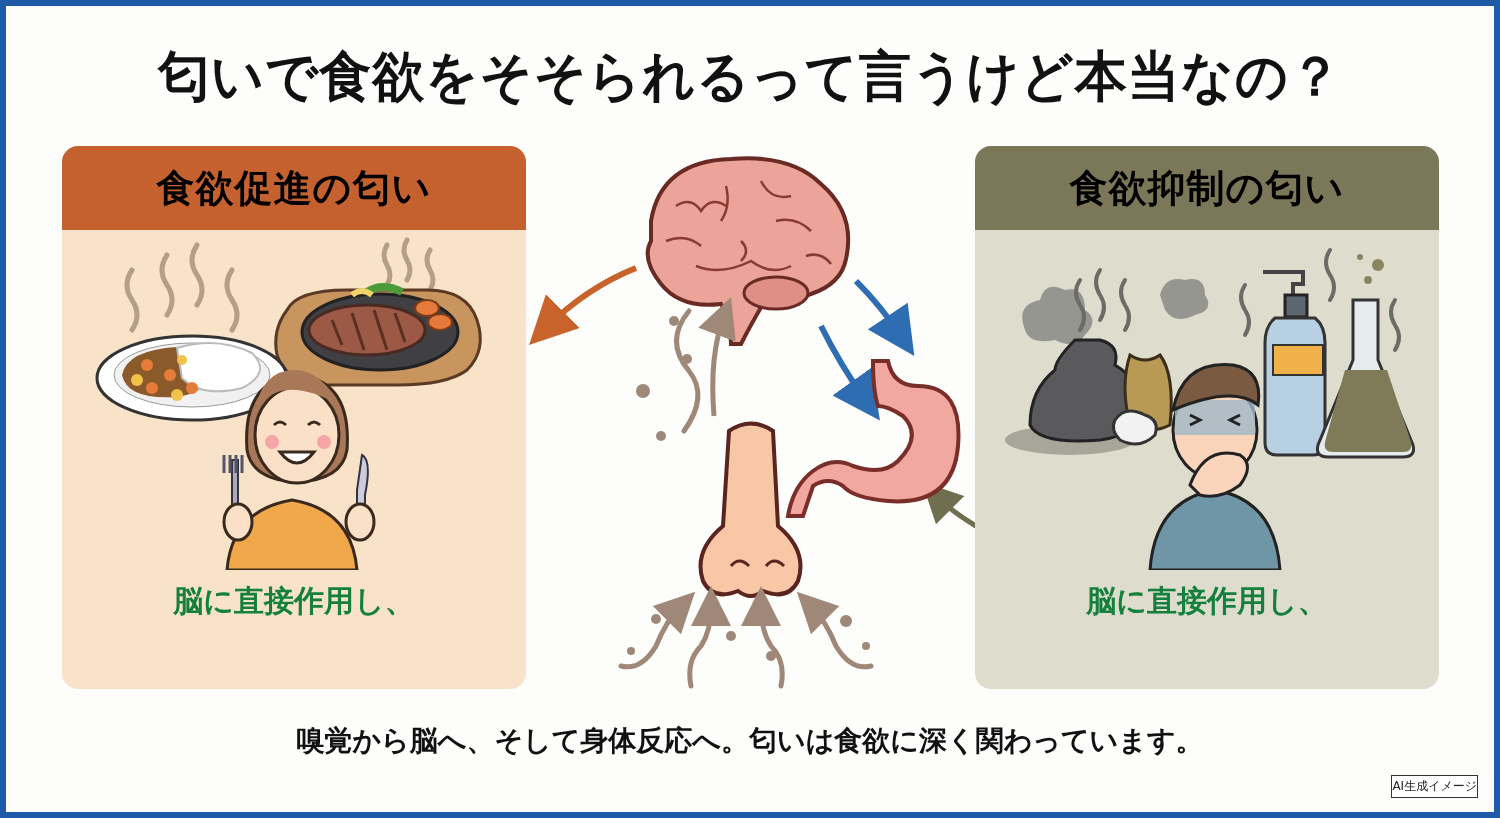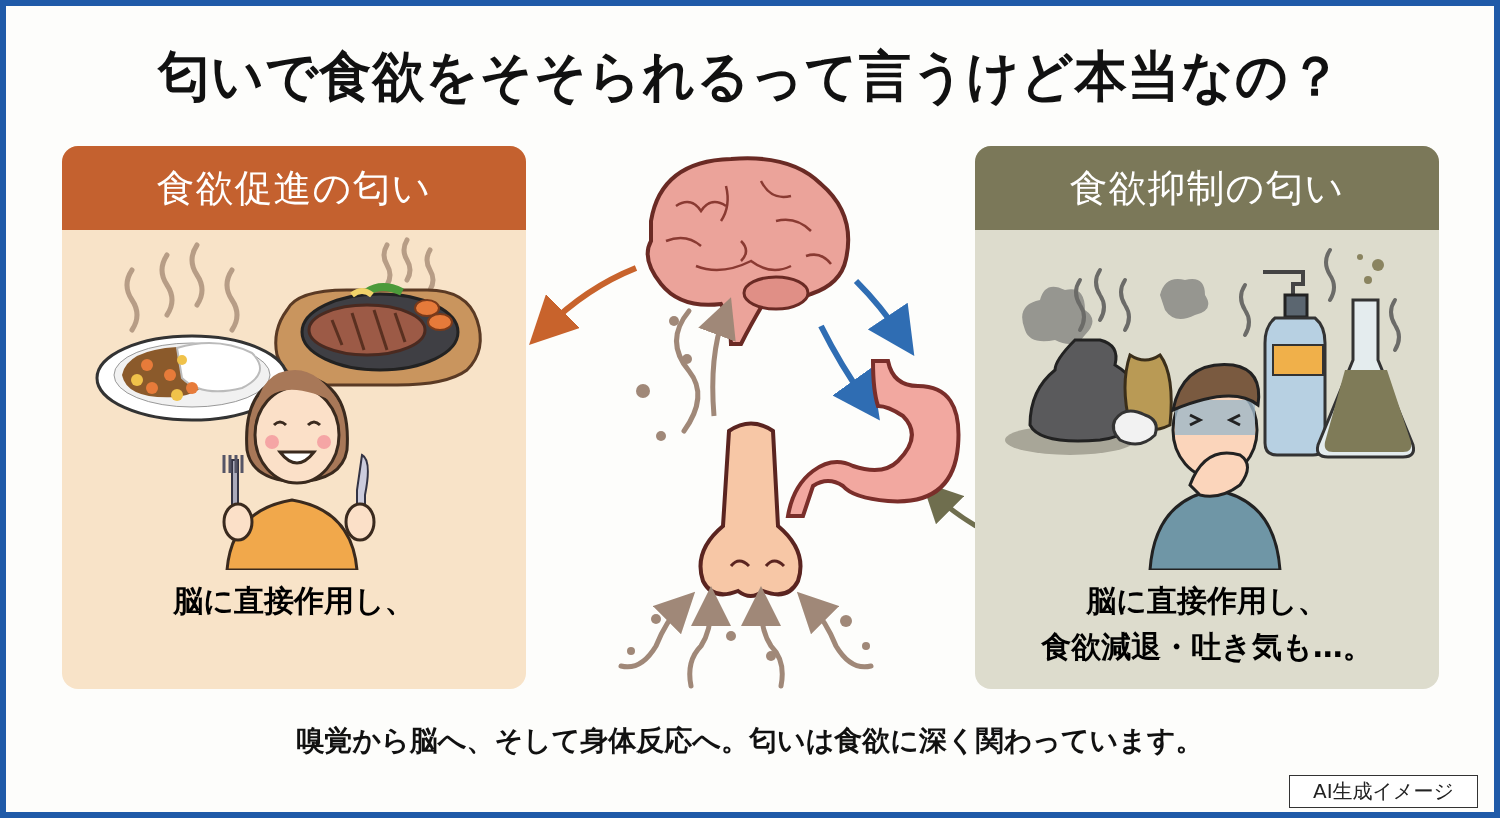--- a/index.html
+++ b/index.html
@@ -15,37 +15,37 @@
     transform: scaleY(1.05);
   }
   .panel {
     position: absolute; top: 146px; width: 464px; height: 543px;
     border-radius: 16px; overflow: hidden;
   }
   .panel.left { left: 62px; background: #f8e3c8; }
   .panel.right { left: 975px; background: #dddccd; }
   .panel-header {
     height: 84px; display: flex; align-items: center; justify-content: center;
-    color: #ffffff; font-size: 38px; font-weight: normal; letter-spacing: 1px; text-align: center;
+    color: #000000; font-size: 38px; font-weight: bold; letter-spacing: 1px; text-align: center;
   }
   .panel.left .panel-header { background: #c4612f; }
   .panel.right .panel-header { background: #7b7859; }
   .panel-illus { position: absolute; top: 84px; left: 0; width: 464px; height: 340px; }
   .panel-caption {
     position: absolute; left: 0; top: 432px; width: 464px; text-align: center;
-    font-size: 30px; font-weight: bold; line-height: 46px; color: #000000;
+    font-size: 30px; font-weight: bold; line-height: 46px; color: #15803d;
   }
   .center-illus { position: absolute; left: 526px; top: 146px; width: 450px; height: 545px; }
   .bottom-text {
     position: absolute; left: 0; top: 722px; width: 1500px; text-align: center;
     font-size: 28px; font-weight: bold; color: #111;
   }
   .ai-badge {
-    position: absolute; right: 22px; top: 775px; padding: 2px 23px;
-    border: 1.5px solid #333; background: #fff; font-size: 20px; color: #222;
+    position: absolute; right: 22px; top: 775px; padding: 2px 0;
+    border: 1.5px solid #333; background: #fff; font-size: 12px; color: #222;
   }
 </style>
 </head>
 <body>
 
 <div class="frame"></div>
 
 <div class="title">匂いで食欲をそそられるって言うけど本当なの？</div>
 
 <div class="panel left">
@@ -233,18 +233,17 @@
       <path d="M175 340 q5-70 65-80 q60 10 65 80z" fill="#6f96a6" stroke="#222" stroke-width="3"></path>
       <ellipse cx="240" cy="200" rx="42" ry="48" fill="#fbd5bb" stroke="#222" stroke-width="3"></ellipse>
       <rect x="200" y="170" width="80" height="35" fill="#9fb8c8" opacity="0.8"></rect>
       <path d="M198 180 q10-50 60-45 q30 5 25 40 q-25-20-85 5z" fill="#7a5a40" stroke="#222" stroke-width="3"></path>
       <path d="M215 185 l10 5 l-10 5 M265 185 l-10 5 l10 5" fill="none" stroke="#222" stroke-width="3"></path>
       <path d="M215 255 q15-40 50-30 q15 10 0 30 q-20 15-40 10z" fill="#fbd5bb" stroke="#222" stroke-width="3"></path>
     </g>
   </svg>
   <div class="panel-caption">
     <div>脳に直接作用し、</div>
-    <div>食欲減退・吐き気も…。</div>
   </div>
 </div>
 
 <div class="bottom-text">嗅覚から脳へ、そして身体反応へ。匂いは食欲に深く関わっています。</div>
 <div class="ai-badge">AI生成イメージ</div>
 
 </body></html>

